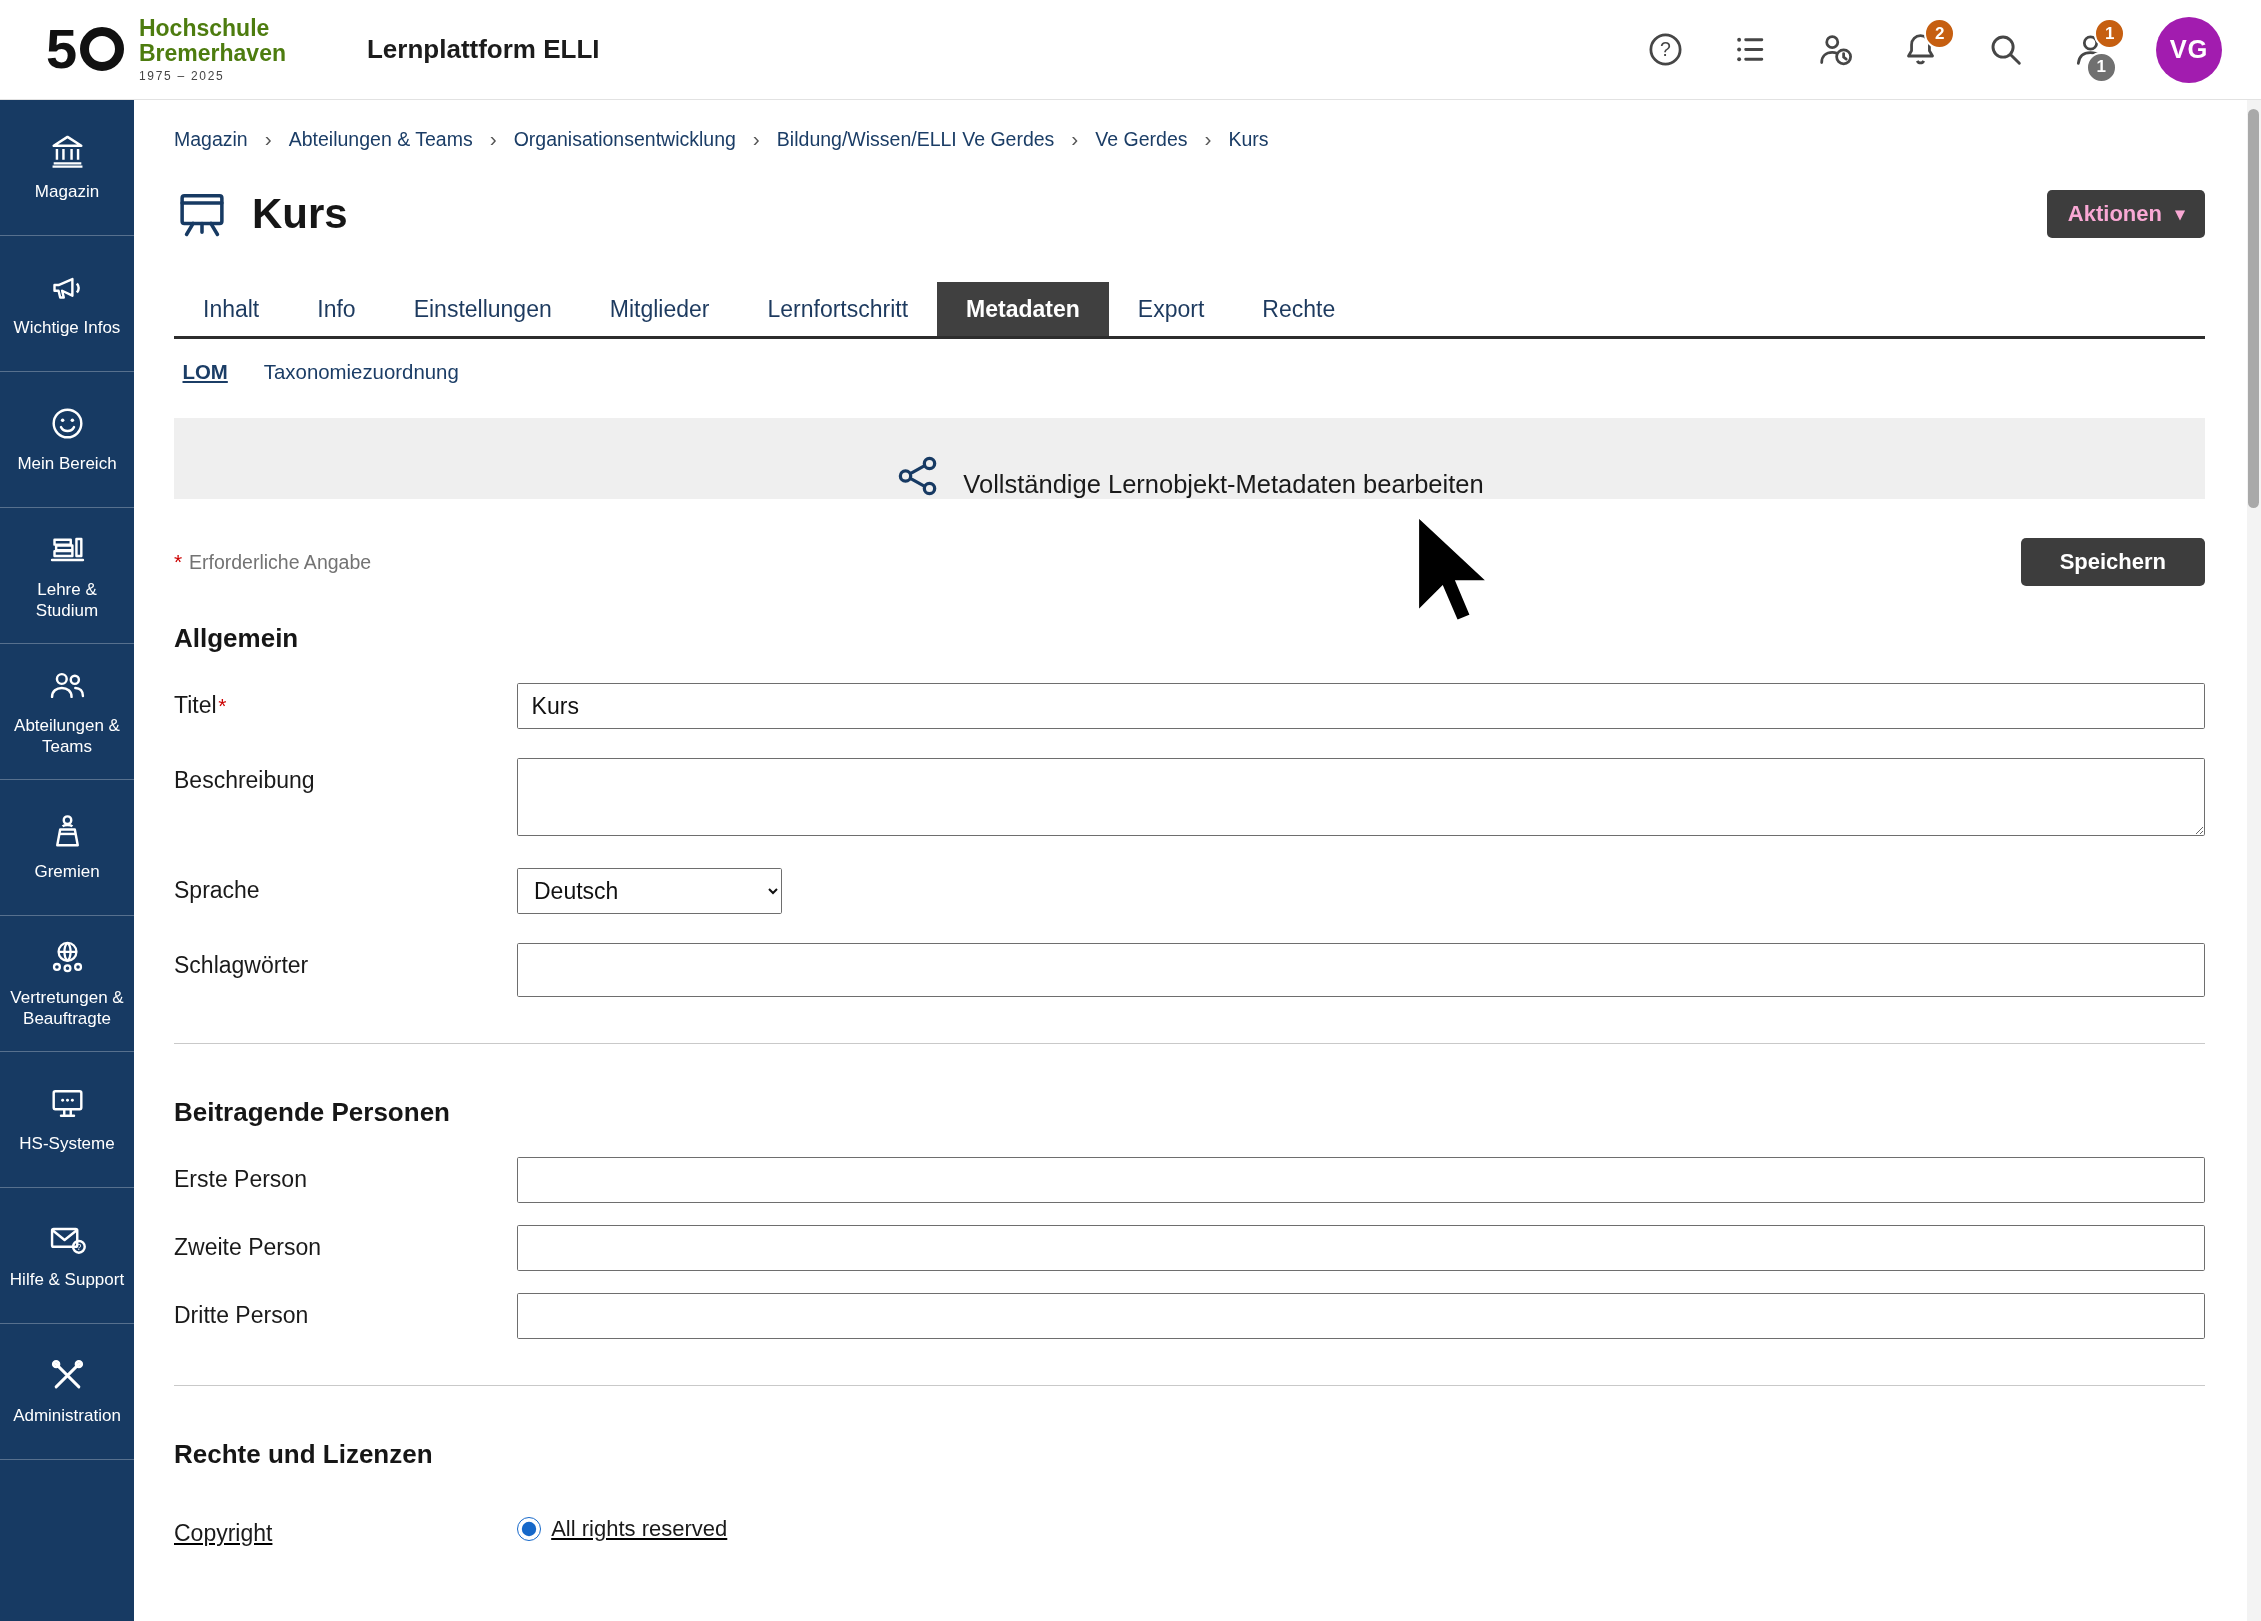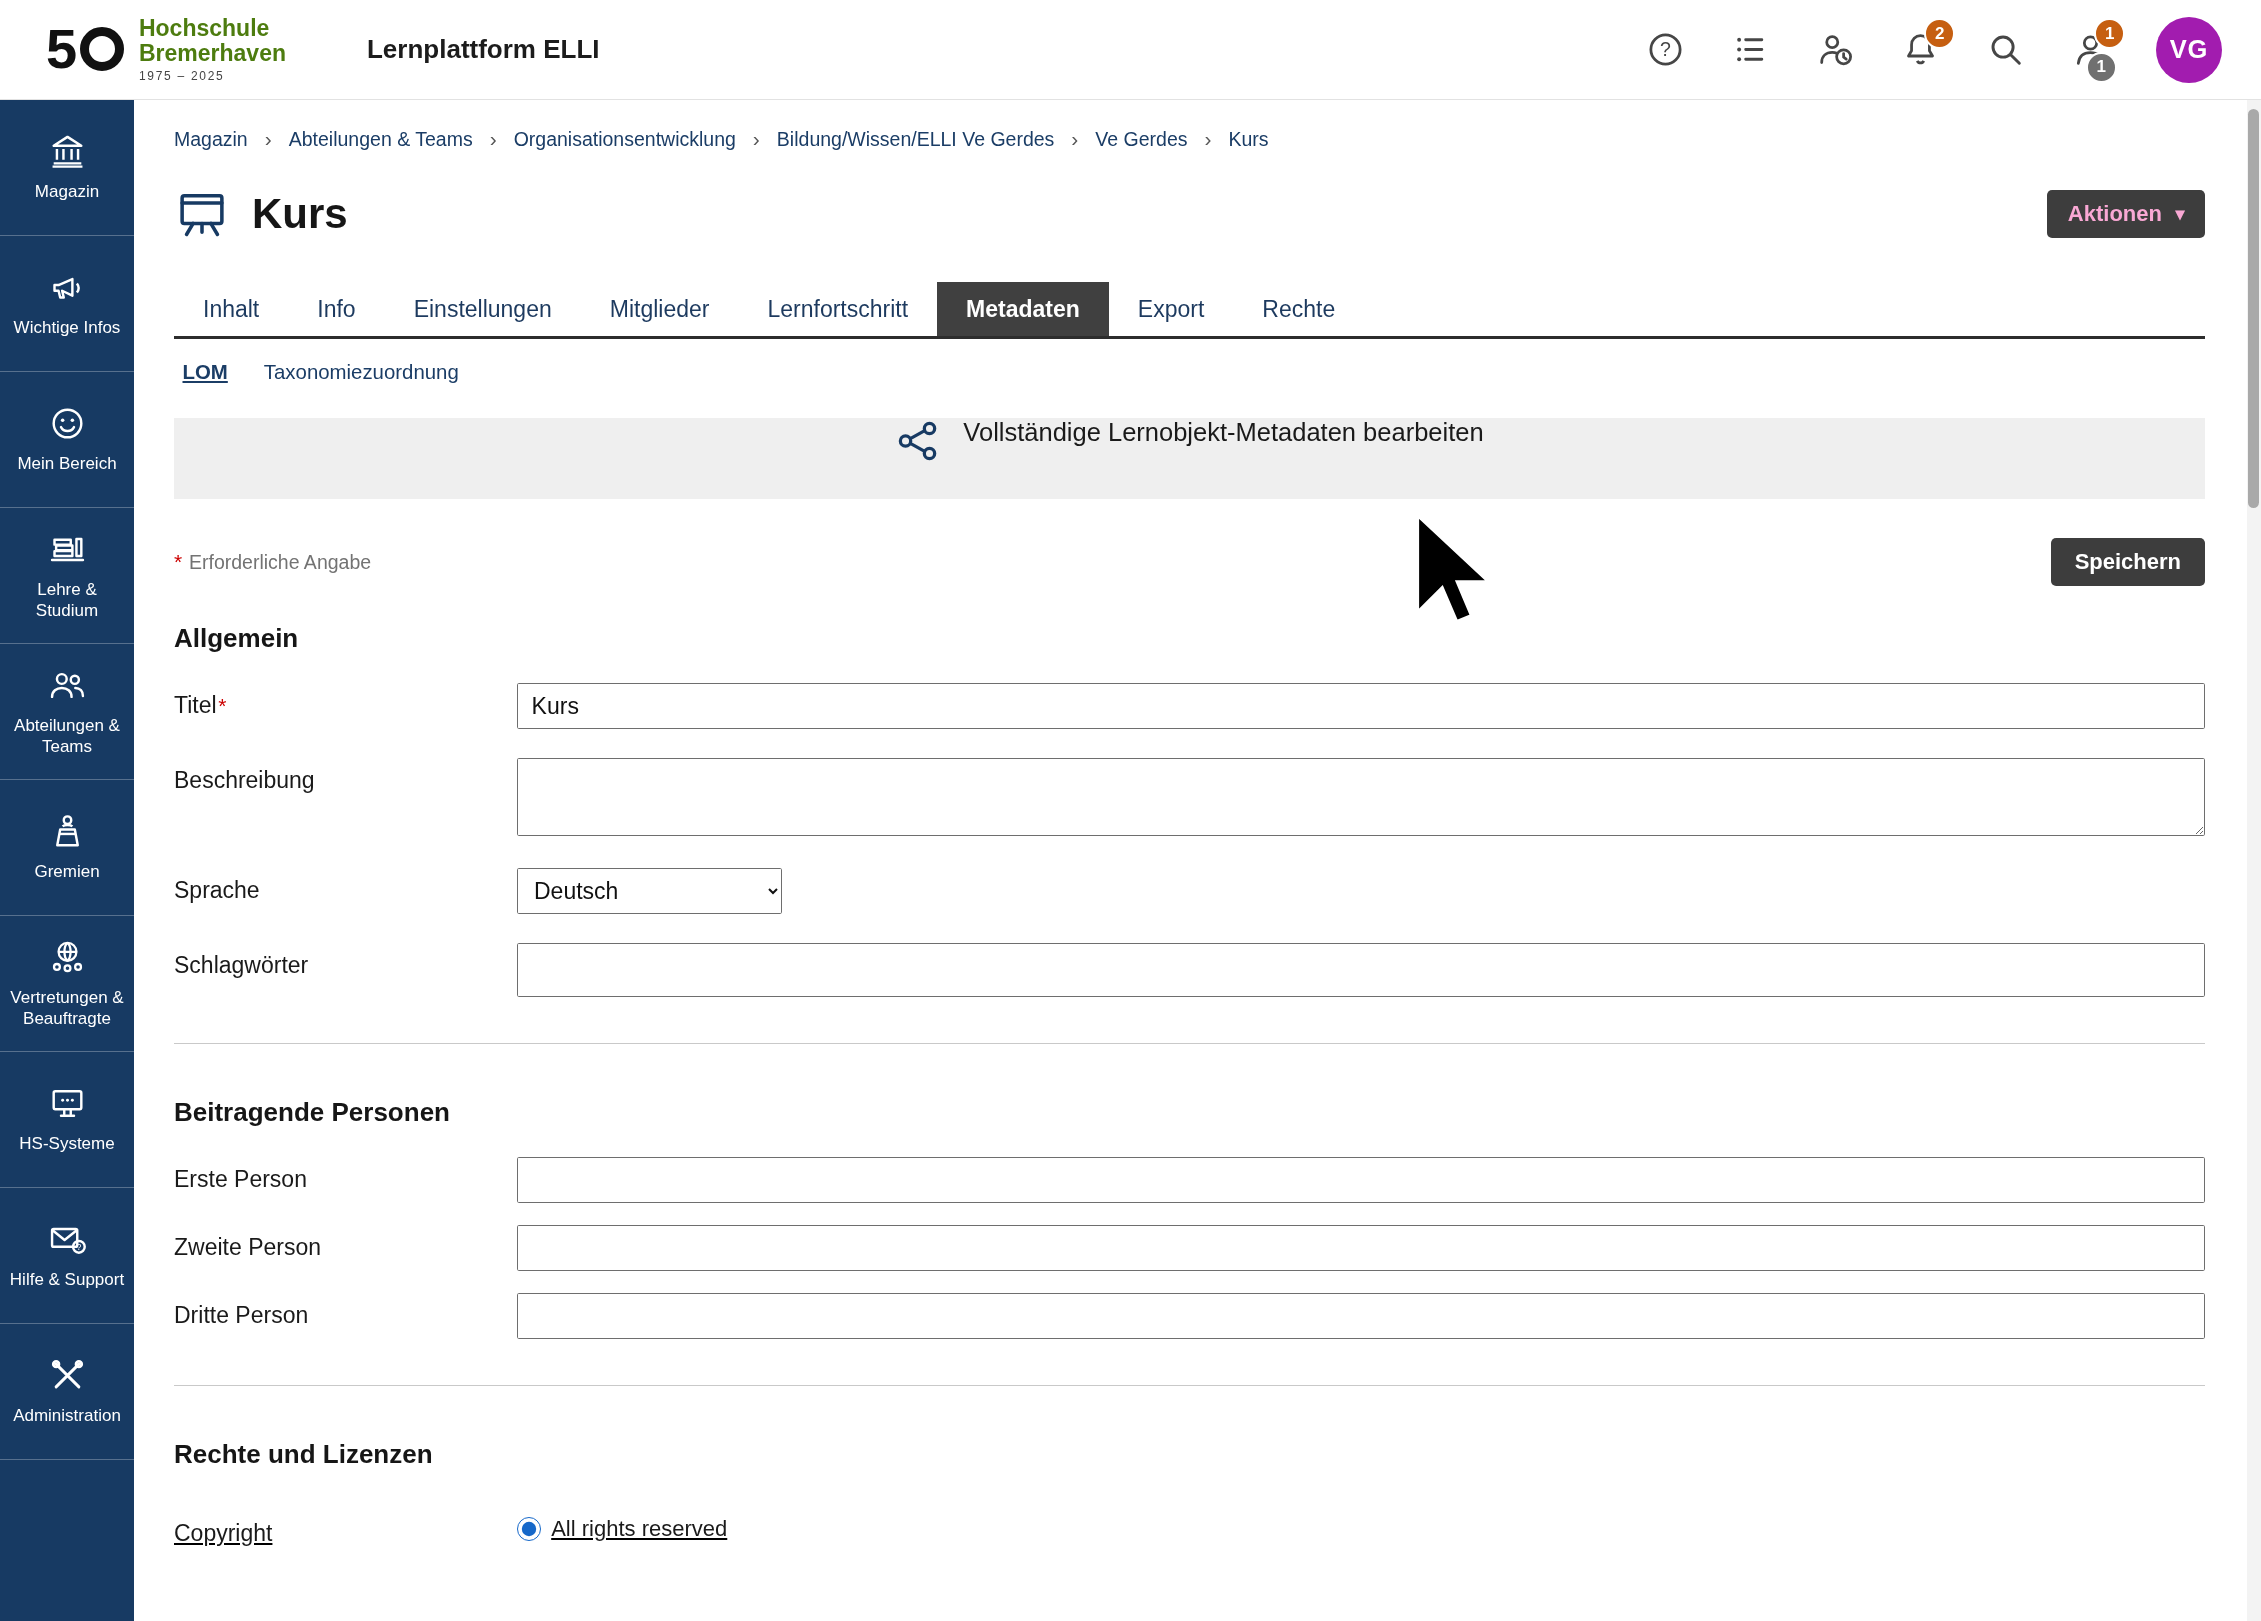--- a/index.html
+++ b/index.html
@@ -44,28 +44,28 @@
   .actions-btn::after { content:"▾"; font-size:18px; }
 
   .tabs { display:flex; margin-top:42px; border-bottom:3.4px solid #2d2d2d; align-items:center; }
   .tab { padding:13.6px 29px; font-size:23px; color:#1d3a5f; cursor:pointer; white-space:nowrap; }
   .tab.active { background:#404040; color:#fff; font-weight:600; }
 
   .subtabs { display:flex; gap:36px; margin-top:22px; padding-left:8.5px; font-size:20.4px; color:#1b3d66; }
   .subtab { cursor:pointer; }
   .subtab.active { font-weight:700; text-decoration:underline; }
 
-  .banner { margin-top:34px; background:#efefef; height:81px; display:flex; align-items:flex-start; justify-content:center; gap:22px; font-size:25.5px; color:#1a1a1a; cursor:pointer; }
+  .banner { margin-top:34px; background:#efefef; height:81px; display:flex; align-items:flex-end; justify-content:center; gap:22px; font-size:25.5px; color:#1a1a1a; cursor:pointer; }
   .banner-icon { width:46px; height:46px; color:#173a63; }
   .banner-icon svg { width:100%; height:100%; display:block; }
 
   .req-row { display:flex; align-items:center; margin-top:39px; }
   .req-note { font-size:19.5px; color:#737373; display:flex; align-items:center; gap:6.8px; }
   .star::before { content:"*"; color:#cc0000; font-size:21px; }
-  .save-btn { margin-left:auto; background:#3d3d3d; color:#fff; font-size:22px; font-weight:600; padding:11px 24px; border-radius:5.1px; border:none; cursor:pointer; font-family:inherit; }
+  .save-btn { margin-left:auto; background:#3d3d3d; color:#fff; font-size:22px; font-weight:600; padding:11px 39px; border-radius:5.1px; border:none; cursor:pointer; font-family:inherit; }
 
   .section-title { font-size:26px; font-weight:700; color:#161616; margin-top:37px; }
   .section-title.spaced { margin-top:53px; }
 
   .frow { display:flex; align-items:flex-start; margin-top:29px; }
   .frow.tight { margin-top:22px; }
   .flabel { width:343px; flex-shrink:0; font-size:23px; color:#1a1a1a; padding-top:8.5px; display:flex; gap:1.7px; }
   .fcontrol { flex:1; }
   .tinput { width:100%; height:46px; border:0.8px solid #6e6e6e; border-radius:1.7px; font-size:23px; padding:0 13.6px; font-family:inherit; color:#111; background:#fff; }
   .tinput.tall { height:54px; }

